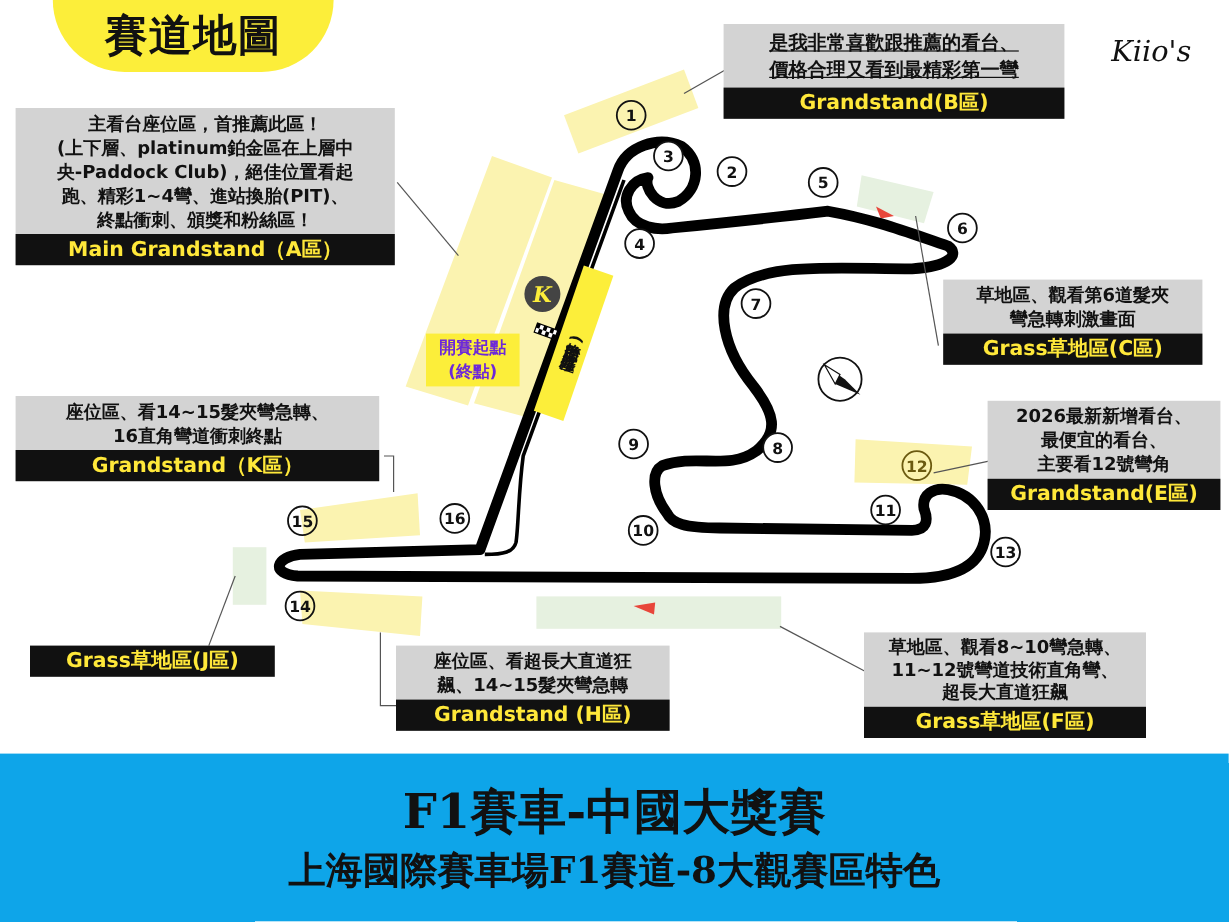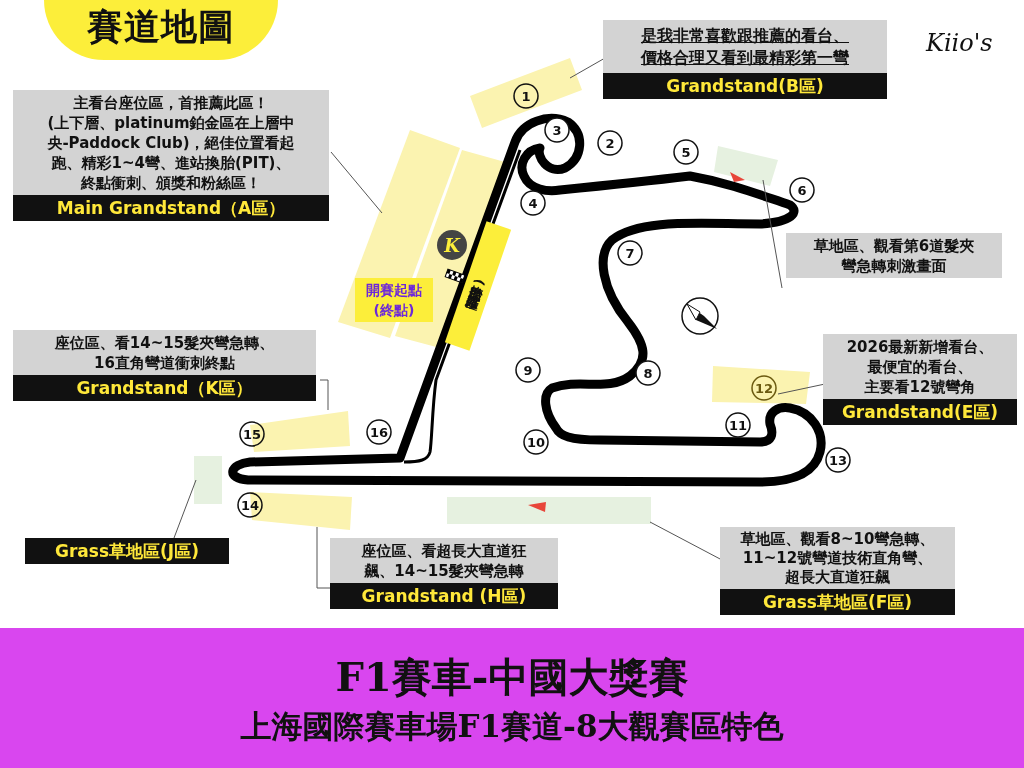--- a/index.html
+++ b/index.html
@@ -7,21 +7,21 @@
     width: 1024px; height: 768px; overflow: hidden; position: relative;
     background: #ffffff;
     font-family: "DejaVu Sans", "Liberation Sans", sans-serif;
   }
   .title-tab {
     position: absolute; left: 44px; top: -30px; width: 234px; height: 90px;
     background: #fcee3a; border-radius: 0 0 60px 60px;
     display: flex; align-items: flex-end; justify-content: center; padding-bottom: 0;
   }
   .title-tab span {
-    font-family: Liberation Mono, monospace;
+    font-family: Liberation Serif, serif;
     font-weight: bold; font-size: 36px; color: #111; letter-spacing: 1px;
     line-height: 1; margin-bottom: 12px;
   }
   .logo {
     position: absolute; left: 905px; top: 18px; width: 110px; height: 50px;
     font-family: "DejaVu Serif", "Liberation Serif", serif; font-style: italic;
     font-size: 24px; color: #111; line-height: 50px; margin-left: 21px;
   }
   #track { position: absolute; left: 0; top: 0; }
   .box {
@@ -31,21 +31,21 @@
   .box .desc {
     font-weight: bold; font-size: 15px; line-height: 20px; padding: 3px 4px 2px;
     white-space: pre-line;
   }
   .box .tag {
     background: #111111; color: #ffe83a; font-weight: bold; font-size: 17px;
     line-height: 26px; height: 26px; white-space: nowrap;
   }
   .banner {
     position: absolute; left: 0; top: 628px; width: 1024px; height: 140px;
-    background: #d946ef; text-align: center;
+    background: #0ea5e9; text-align: center;
     font-family: "DejaVu Serif", "Liberation Serif", serif; font-weight: bold; color: #111;
   }
   .banner .t1 { font-size: 40px; line-height: 50px; margin-top: 24px; }
   .banner .t2 { font-size: 31px; line-height: 40px; margin-top: 4px; }
   .pit-label {
     position: absolute; left: 465px; top: 222px; width: 26px; height: 128px;
     background: #fcee3a; transform-origin: center; transform: rotate(19deg);
     writing-mode: vertical-rl; font-weight: bold; font-size: 13px; color: #111;
     display: flex; align-items: center; justify-content: center; letter-spacing: 1px;
   }
@@ -214,20 +214,21 @@
 
 <div class="box" style="left:603px;top:20px;width:284px;text-decoration:underline;">
   <div class="desc" style="font-size:16px;line-height:22px;padding:5px 4px 4px;">是我非常喜歡跟推薦的看台、
 價格合理又看到最精彩第一彎</div>
   <div class="tag">Grandstand(B區)</div>
 </div>
 
 <div class="box" style="left:786px;top:233px;width:216px;">
   <div class="desc">草地區、觀看第6道髮夾
 彎急轉刺激畫面</div>
+  <div class="tag">Grass草地區(C區)</div>
 </div>
 
 <div class="box" style="left:823px;top:334px;width:194px;">
   <div class="desc" style="line-height:20px;">2026最新新增看台、
 最便宜的看台、
 主要看12號彎角</div>
   <div class="tag">Grandstand(E區)</div>
 </div>
 
 <div class="box" style="left:13px;top:330px;width:303px;">

